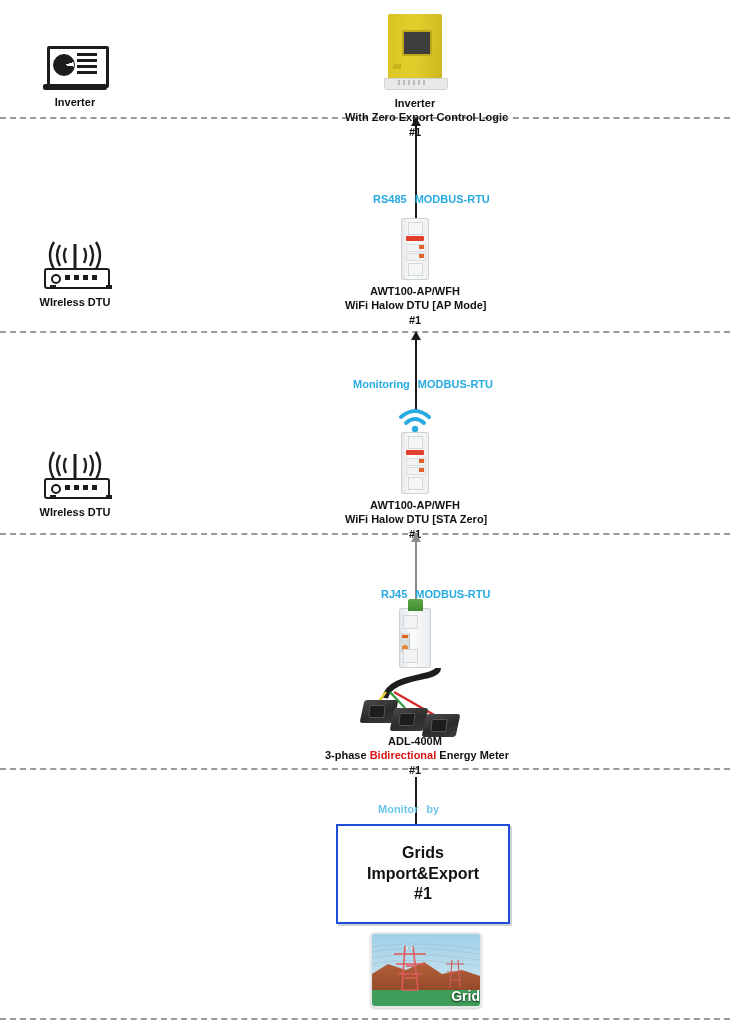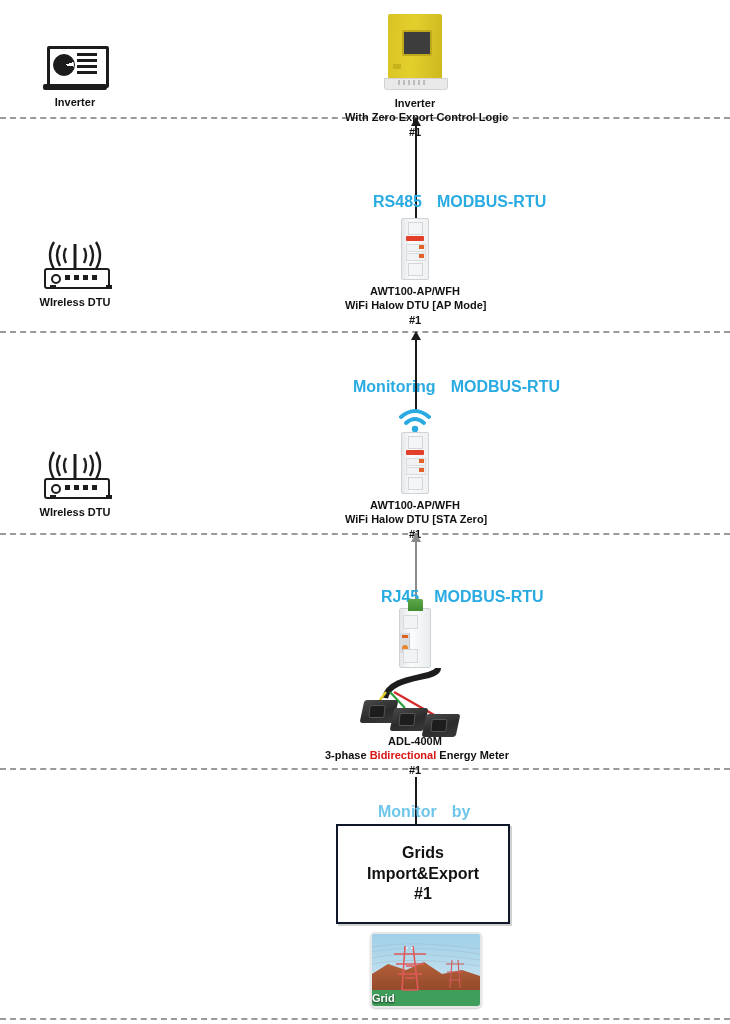--- a/index.html
+++ b/index.html
@@ -26,22 +26,22 @@
 
   
   .vline{position:absolute;width:2px;background:#1a1a1a;left:415px;}
   .vline.thin{width:1.5px;background:#8a8a8a;}
   .arrowhead{position:absolute;left:415px;width:0;height:0;
              border-left:5px solid transparent;border-right:5px solid transparent;
              border-bottom:9px solid #1a1a1a;transform:translateX(-4px);}
   .arrowhead.thin{border-bottom-color:#8a8a8a;}
 
   
-  .plabel{position:absolute;font-size:16px;font-weight:bold;color:#29abe2;
-          white-space:nowrap;display:flex;gap:15px;}
+  .plabel{position:absolute;font-size:11px;font-weight:bold;color:#29abe2;
+          white-space:nowrap;display:flex;gap:8px;}
   .plabel.soft{color:#6ec6ea;}
 
   
 
   
   .inv-dev{width:62px;height:78px;position:relative;margin:0 auto 4px;}
   .inv-body{position:absolute;left:4px;top:0;width:54px;height:66px;
             background:linear-gradient(95deg,#d8c324 0%,#e3cf2c 45%,#cdb91f 100%);
             border-radius:2px;}
   .inv-screen{position:absolute;left:18px;top:16px;width:26px;height:22px;
@@ -120,29 +120,29 @@
   .mdev-box{position:absolute;left:8px;top:8px;width:40px;height:40px;
             border:3px solid #1c1c1c;border-radius:4px;background:#fff;}
   .mdev-scr{position:absolute;left:15px;top:14px;width:26px;height:20px;
             border:2.5px solid #1c1c1c;}
   .mdev-dots{position:absolute;left:17px;top:38px;width:22px;height:4px;
              background:repeating-linear-gradient(90deg,#1c1c1c 0 5px,transparent 5px 9px);}
 
   .target{width:54px;height:54px;position:relative;}
 
   
-  .gridbox{position:absolute;border:2px solid #0f172a;background:#fff;
+  .gridbox{position:absolute;border:2px solid #1d4ed8;background:#fff;
            box-shadow:2px 2px 0 rgba(0,0,0,.18);}
   .gridbox div{font-size:16px;font-weight:bold;line-height:1.28;text-align:center;color:#111;}
 
   
   .photo{position:absolute;border:2px solid #e7e7e7;border-radius:5px;overflow:hidden;
          box-shadow:0 1px 2px rgba(0,0,0,.2);background:#8fc3dd;}
-  .photo .cap{position:absolute;left:0;bottom:2px;width:100%;text-align:left;
-              font-size:11px;font-weight:bold;color:#fff;
+  .photo .cap{position:absolute;left:0;bottom:2px;width:100%;text-align:right;
+              font-size:14px;font-weight:bold;color:#fff;
               text-shadow:0 1px 2px rgba(0,0,0,.8);margin-top:20px;}
 </style>
 </head>
 <body>
 
 <div class="stage">
 
   <div class="sep" style="top:117px"></div>
   <div class="sep" style="top:331px"></div>
   <div class="sep" style="top:533px"></div>

